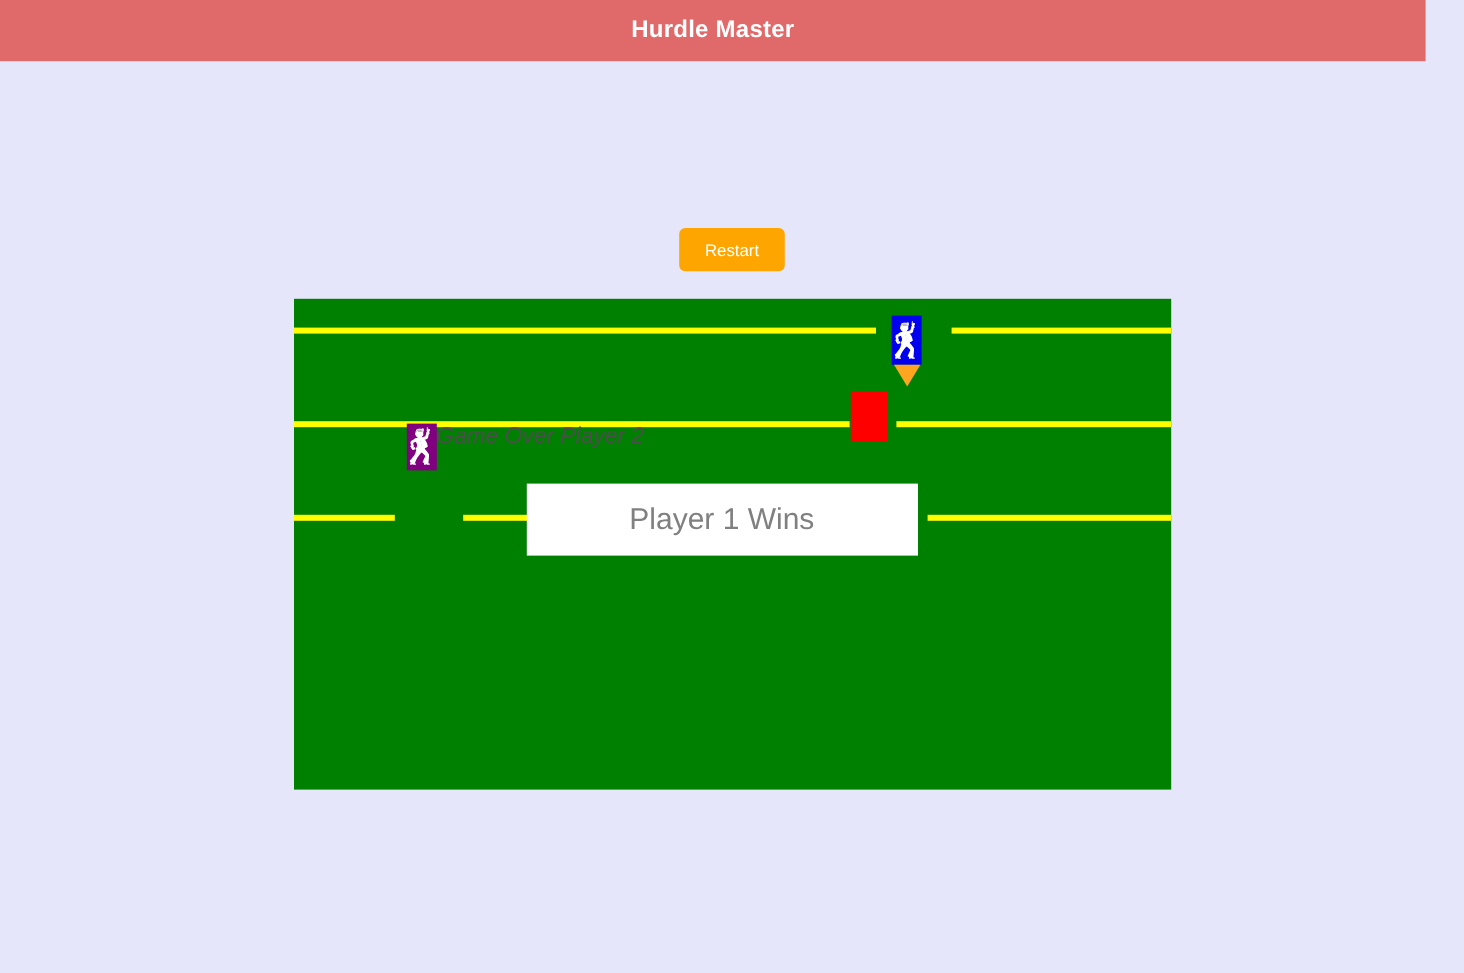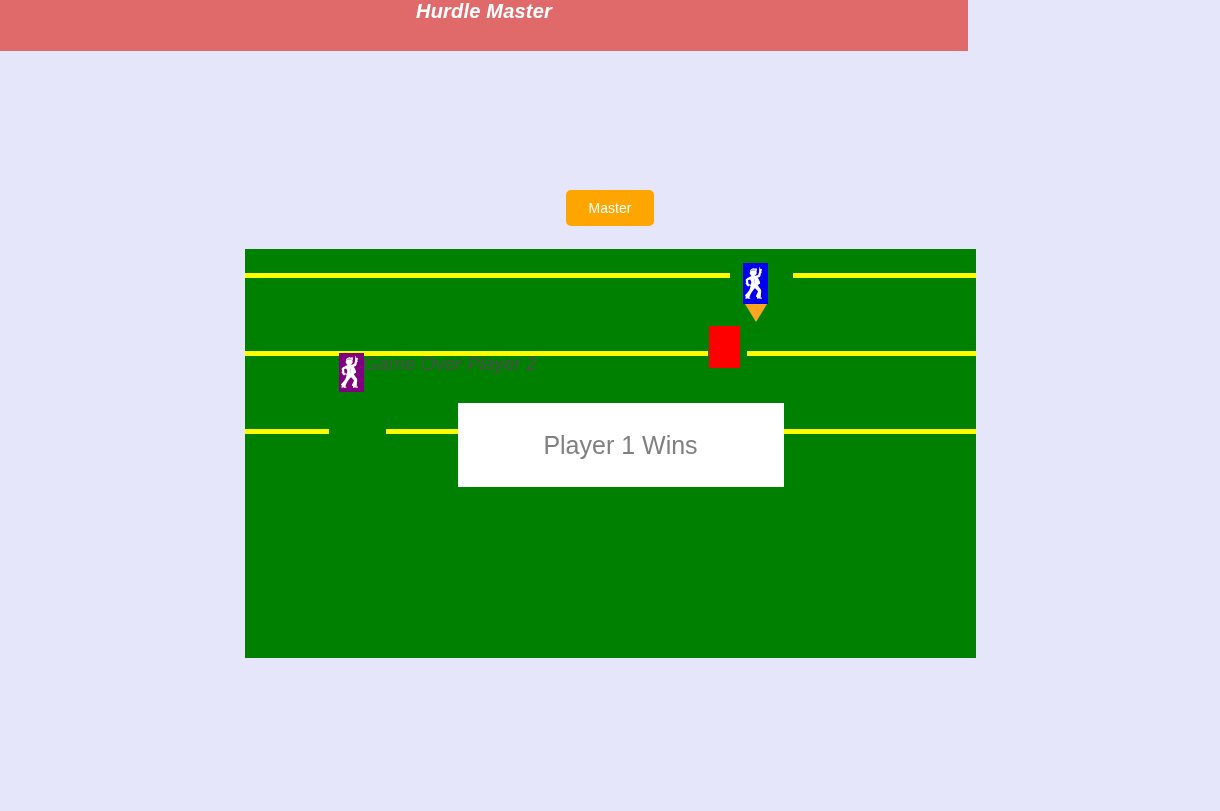--- a/index.html
+++ b/index.html
@@ -11,26 +11,26 @@
     width: 1220px;
     height: 811px;
     background: #e6e6fa;
     font-family: "Liberation Sans", sans-serif;
     overflow: hidden;
     position: relative;
   }
 
   
   #app-header {
-    width: 968px;
+    width: 1188px;
     height: 51px;
     background: #e06a6a;
     display: flex;
+    align-items: center;
     justify-content: center;
-    font-style: italic;
   }
   #app-title {
     color: #ffffff;
     font-size: 20px;
     font-weight: bold;
     letter-spacing: 0.2px;
     font-family: "Liberation Sans", sans-serif;
   }
 
   
@@ -157,24 +157,24 @@
     font-size: 19px;
     color: #4d4d4d;
     font-family: "Liberation Sans", sans-serif;
     white-space: nowrap;
     font-style: italic;
   }
 
   
   #win-overlay {
     position: absolute;
-    left: 213px;
+    left: 194px;
     top: 154px;
     width: 326px;
-    height: 84px;
+    height: 60px;
     background: #ffffff;
     display: flex;
     align-items: center;
     justify-content: center;
   }
   #win-overlay-text {
     font-size: 25px;
     color: #808080;
     font-family: "Liberation Sans", sans-serif;
   }
@@ -202,21 +202,21 @@
 </style>
 </head>
 <body>
 
 <div id="app-header">
   <span id="app-title">Hurdle Master</span>
 </div>
 
 <div id="game-wrapper">
 
-  <button id="restart-button">Master</button>
+  <button id="restart-button">Restart</button>
 
   <div id="game-field">
 
     <div class="lane-line" id="lane-line-1a"></div>
     <div class="lane-line" id="lane-line-1b"></div>
     <div class="lane-line" id="lane-line-2a"></div>
     <div class="lane-line" id="lane-line-2b"></div>
     <div class="lane-line" id="lane-line-3a"></div>
     <div class="lane-line" id="lane-line-3b"></div>
     <div class="lane-line" id="lane-line-3c"></div>

